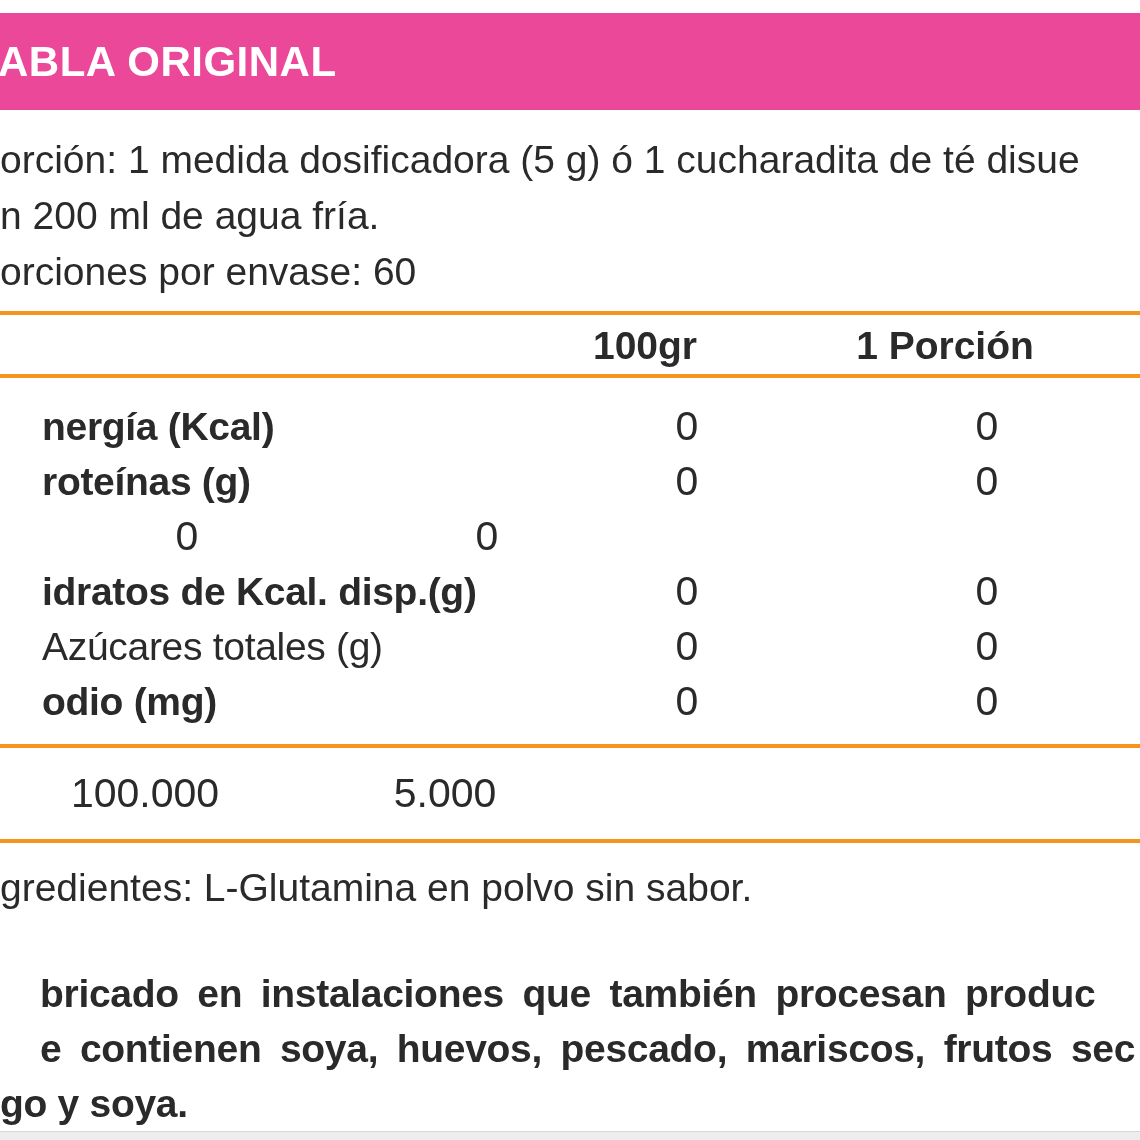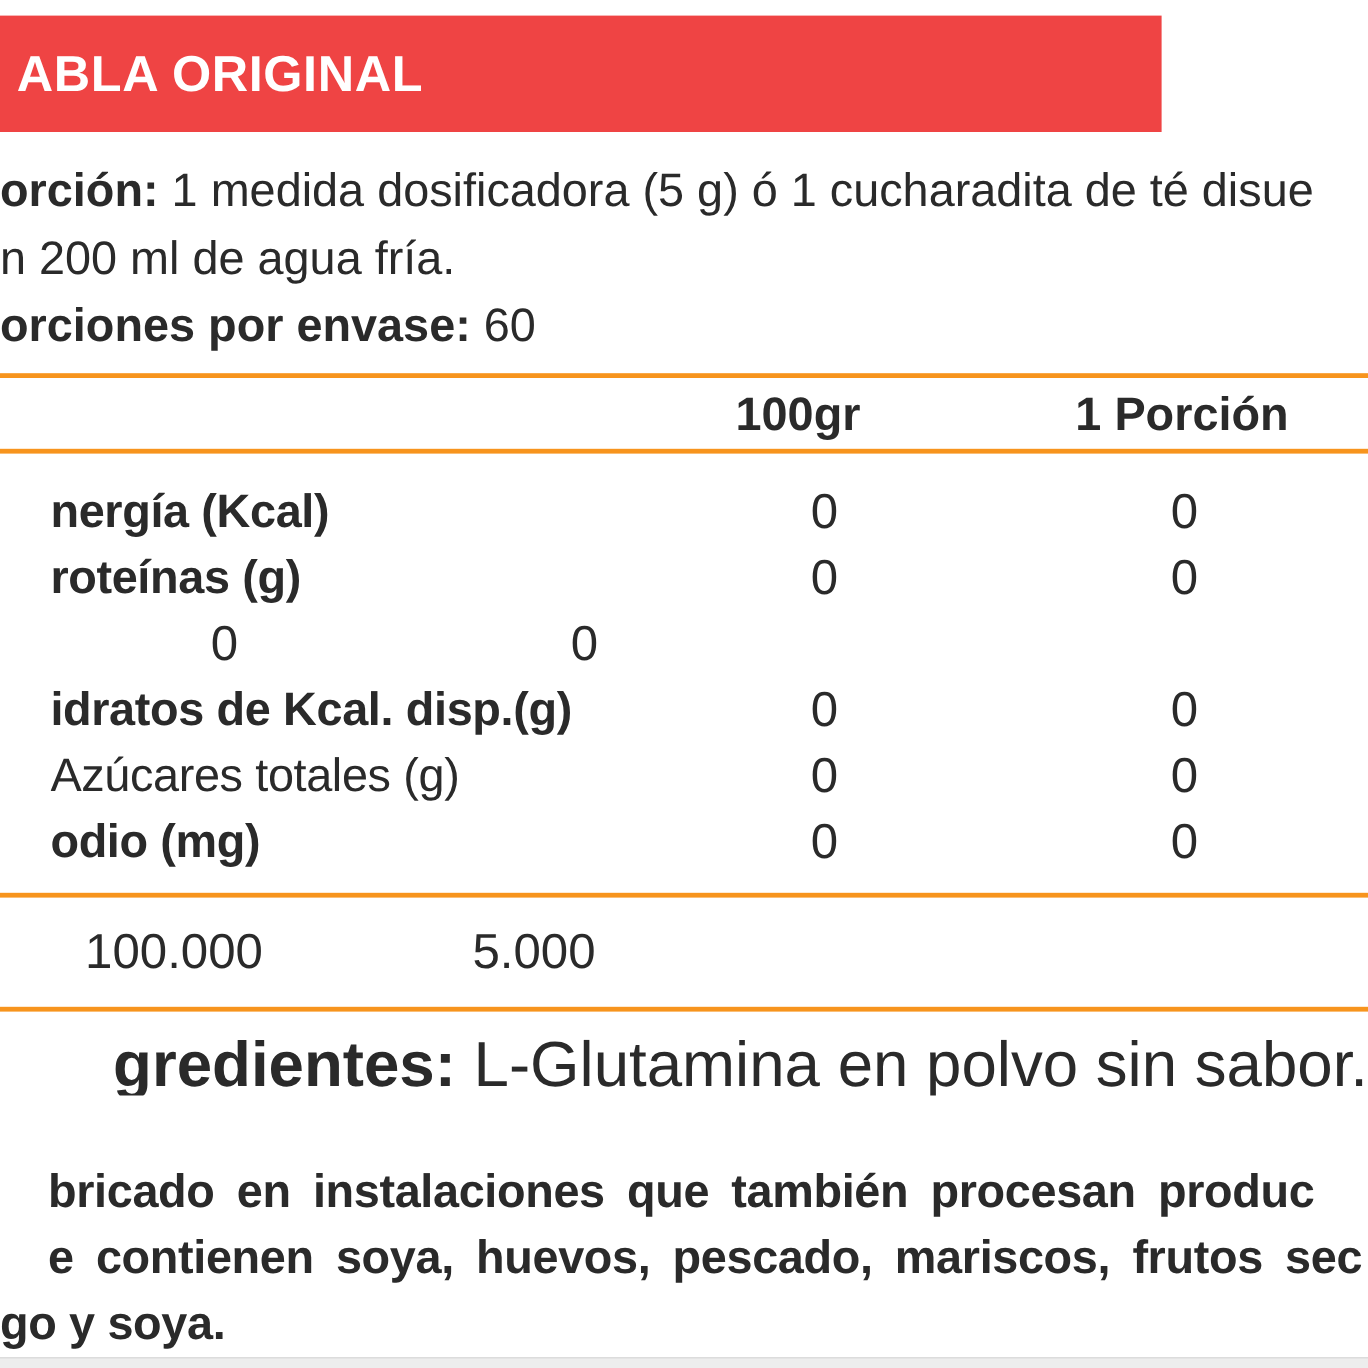--- a/index.html
+++ b/index.html
@@ -6,27 +6,27 @@
   body {
     width:1140px; height:1140px;
     background:#ffffff;
     font-family:"Liberation Sans", sans-serif;
     color:#2a2a2a;
     position:relative;
     overflow:hidden;
   }
   .abs { position:absolute; }
   .nowrap { white-space:nowrap; overflow:hidden; }
-  .b { font-weight:700;margin-top:12px; }
+  .b { font-weight:400;margin-top:12px; }
 
   
   .bar {
-    top:13px; left:0; width:952px; height:97px;
-    background:#ef4444;
-    display:flex; align-items:center;padding-left:16px;
+    top:13px; left:0; width:1140px; height:97px;
+    background:#ec4899;
+    display:flex; align-items:center;
   }
   .bar-title {
     color:#ffffff; font-weight:700; font-size:42px;
     letter-spacing:0.5px; margin-left:-2px; white-space:nowrap;
   }
 
   
   .intro {
     top:132px; left:0; width:1140px;
     font-size:39px; line-height:56px;
@@ -38,35 +38,35 @@
   .rule2 { top:374px; }
   .rule3 { top:744px; }
   .rule4 { top:839px; }
 
   
   .trow { left:0; width:1140px; display:flex; align-items:center; }
   .c0 { width:500px; overflow:hidden; white-space:nowrap; }
   .c1 { width:290px; text-align:center; }
   .c2 { width:310px; text-align:center; }
 
-  .thead { top:320px; height:52px;justify-content:space-between; }
+  .thead { top:320px; height:52px; }
   .thead .c1, .thead .c2 { font-weight:700; font-size:39px; }
 
   .rows { top:399px; left:0; width:1140px; }
   .rows .trow { position:relative; height:55px;padding-left:42px; }
   .label { font-weight:700; font-size:39px; letter-spacing:-0.3px; }
   .label.regular { font-weight:400; }
   .val { font-size:41px; font-weight:400; }
 
   .glut { top:766px; height:55px; }
 
   
   .ingredients {
     top:863px; left:0; width:1140px;
-    font-size:53px; line-height:50px;text-align:right;
+    font-size:39px; line-height:50px;
   }
 
   
   .allergen {
     top:966px; left:0; width:1140px;
     font-size:39px; line-height:55px; font-weight:700;
     letter-spacing:-0.3px;
   }
   .allergen .spread { word-spacing:8px;margin-left:40px; }
 

